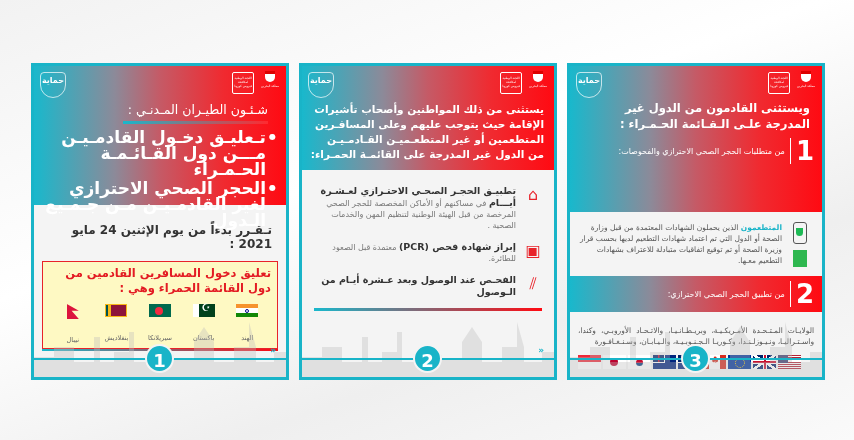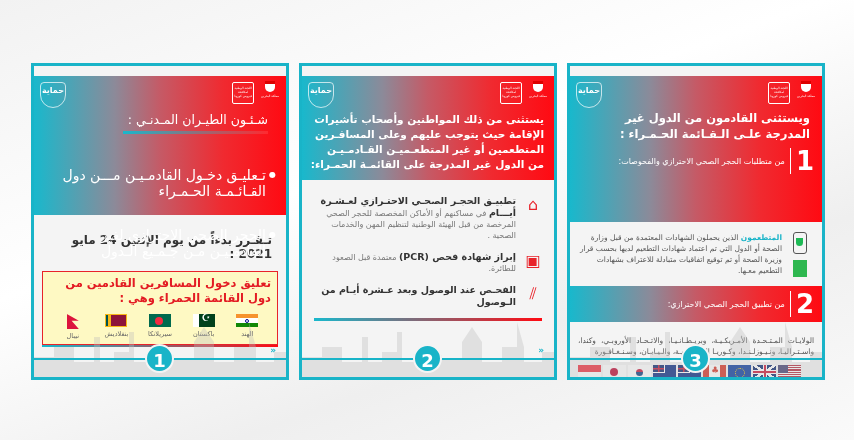--- a/index.html
+++ b/index.html
@@ -22,21 +22,21 @@
   #p1 { left: 31px; }
   #p2 { left: 299px; }
   #p3 { left: 567px; }
 
   .grad {
     background: linear-gradient(to left, #ff0a12 0%, #f02a30 25%, #c55a66 50%, #8c8a99 68%, #19b8cc 100%);
     color: #fff;
   }
   .header { position: relative; }
   .logos {
-    height: 34px; position: relative; direction: ltr; margin-top: 10px;
+    height: 34px; position: relative; direction: ltr;
   }
   .logo-himaya {
     position: absolute; left: 6px; top: 6px;
     width: 26px; height: 26px;
     border: 1px solid rgba(255,255,255,0.7);
     border-radius: 4px 4px 13px 13px;
     color: #fff; font-size: 8px; font-weight: bold;
     text-align: center; line-height: 12px; padding-top: 2px;
   }
   .logo-committee {
@@ -58,34 +58,34 @@
   .p1-head { height: 139px; }
   .p1-title {
     font-size: 12.5px; font-weight: normal; padding: 0 18px 0 0; margin-top: 2px;
   }
   .p1-underline {
     margin: 4px 18px 0 auto; width: 145px; height: 3px;
     background: linear-gradient(to left, #ff2a30, #19b8cc);
     margin-right: 18px; margin-left: auto;
   }
   .bullets { list-style: none; padding: 5px 10px 0 8px; }
-  .bullets li { font-size: 14px; font-weight: normal; line-height: 16px; margin-bottom: 3px; position: relative; padding-right: 10px; margin-top: 28px; }
+  .bullets li { font-size: 17px; font-weight: bold; line-height: 16px; margin-bottom: 3px; position: relative; padding-right: 10px; }
   .bullets li::before { content: "●"; position: absolute; right: 0; top: 0; font-size: 8px; }
   .p1-date { font-size: 12px; font-weight: bold; color: #333; padding: 18px 14px 0 10px; }
   .redbox {
     margin: 10px 8px 0 8px; border: 1.5px solid #e8232a; padding: 4px 6px 4px 6px; position: relative; background: #fef9c3;
   }
   .redbox-title { color: #e31b23; font-size: 11.5px; font-weight: bold; line-height: 15px; }
   .redbox::after {
     content: ""; position: absolute; left: -1px; right: -1px; bottom: -3px; height: 2px;
     background: linear-gradient(to left, #ff0a12, #19b8cc);
   }
   .flags { display: flex; justify-content: space-between; margin-top: 8px; padding: 0 2px; }
   .flag-item { text-align: center; width: 44px; }
-  .flag-label { font-size: 6.5px; color: #666; margin-top: 3px; white-space: nowrap; }
+  .flag-label { font-size: 6.5px; color: #666; margin-top: 17px; white-space: nowrap; }
   .flag { width: 22px; height: 13px; margin: 0 auto; position: relative; }
 
   .india { background: linear-gradient(#f6932e 0 33%, #fff 33% 66%, #138808 66%); }
   .india::after { content: ""; position: absolute; left: 9px; top: 4.5px; width: 4px; height: 4px; border-radius: 50%; border: 0.6px solid #06038d; box-sizing: border-box; }
   .pakistan { background: linear-gradient(to right, #fff 0 25%, #01411c 25%); }
   .pakistan::after { content: "☪"; position: absolute; left: 9px; top: -2px; color: #fff; font-size: 10px; }
   .bangla { background: #006a4e; }
   .bangla::after { content: ""; position: absolute; left: 6px; top: 2.5px; width: 8px; height: 8px; border-radius: 50%; background: #f42a41; }
   .srilanka { background: linear-gradient(to right, #00534e 0 12%, #f7b718 12% 24%, #8d153a 24%); border: 1px solid #f7b718; }
   .nepal { width: 12px; height: 15px; background: #dc143c; clip-path: polygon(0 0, 100% 45%, 40% 45%, 100% 100%, 0 100%); }

